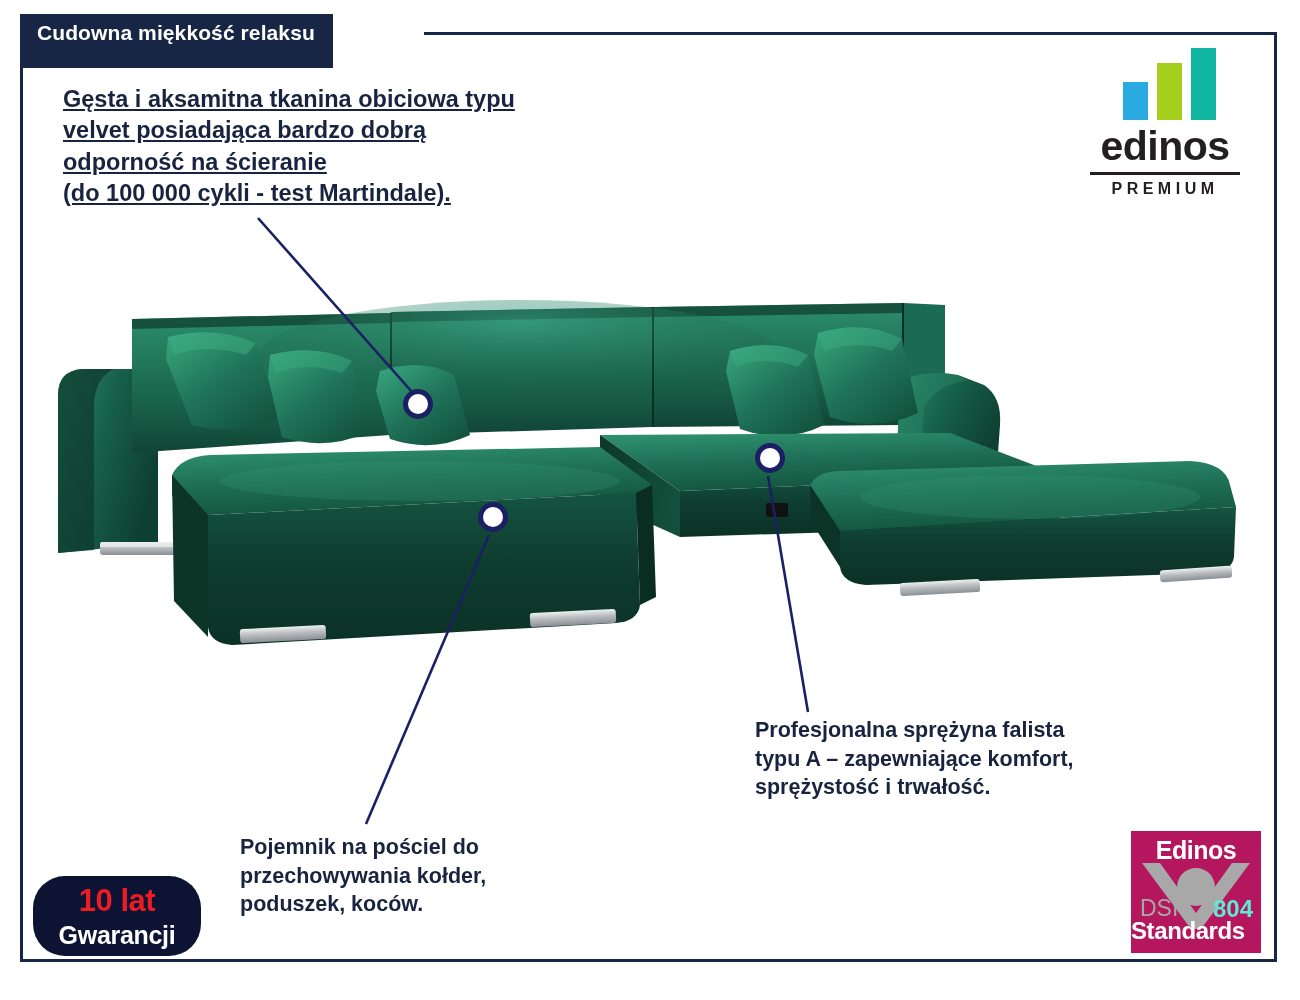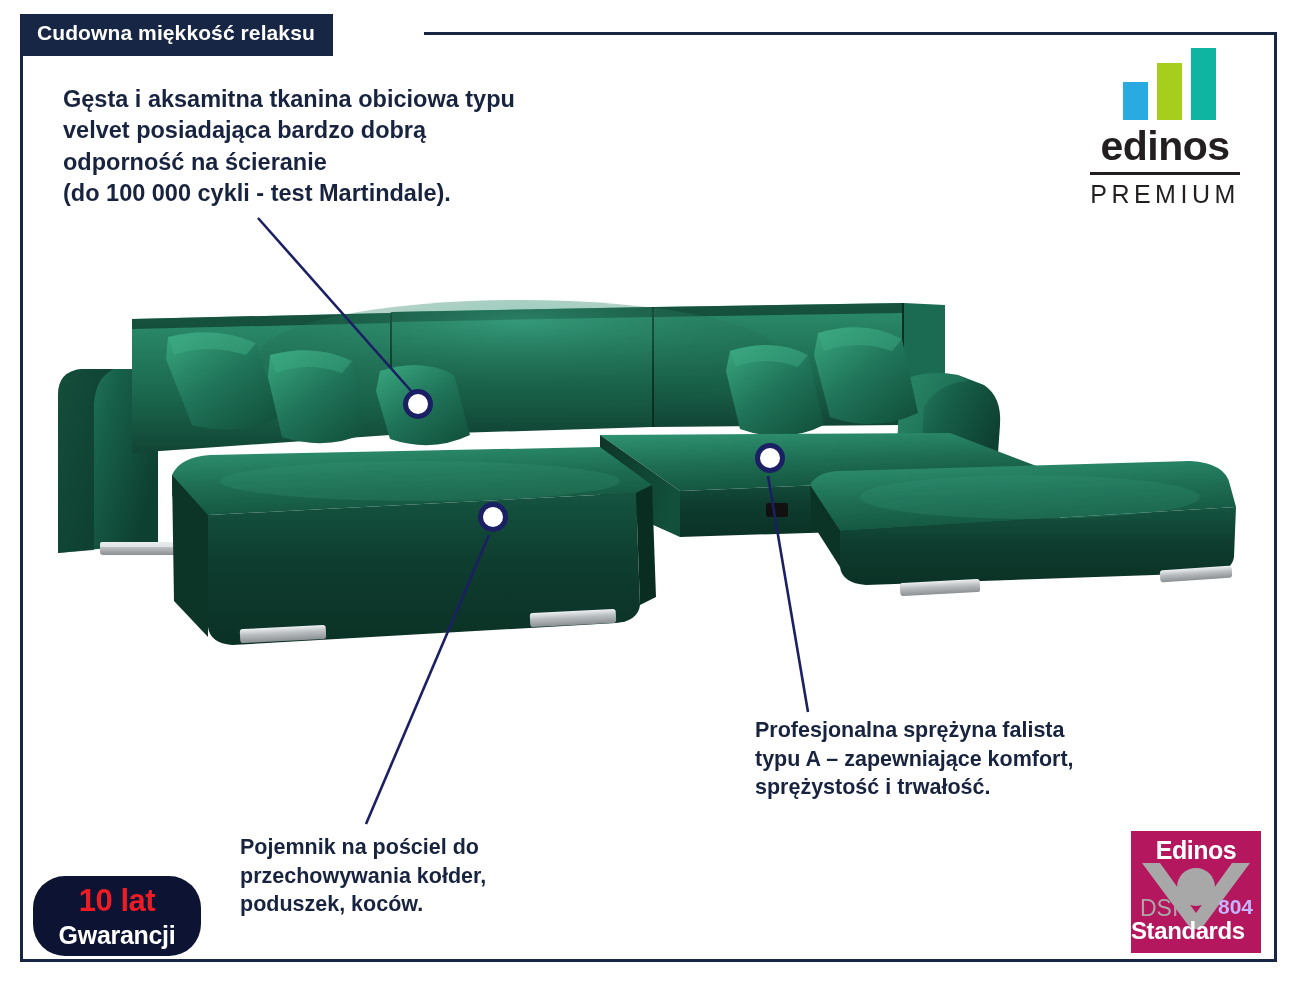--- a/index.html
+++ b/index.html
@@ -40,21 +40,21 @@
     height: 18px;
     background: #ffffff;
   }
 
   
   #banner {
     position: absolute;
     left: 20px;
     top: 14px;
     height: 38px;
-    padding: 0 18px 4px 17px;
+    padding: 0 18px 16px 17px;
     background: #182645;
     color: #ffffff;
     display: flex;
     align-items: center;
     font-size: 21px;
     font-weight: bold;
     letter-spacing: 0.1px;
     white-space: nowrap;
   }
 
@@ -64,20 +64,21 @@
     color: #18243f;
     font-weight: bold;
     line-height: 1.33;
     white-space: pre-line;
   }
   #txt-fabric {
     left: 63px;
     top: 84px;
     width: 640px;
     font-size: 23.5px;
+    text-decoration: underline;
   }
   #txt-spring {
     left: 755px;
     top: 716px;
     width: 470px;
     font-size: 21.5px;
   }
   #txt-storage {
     left: 240px;
     top: 833px;
@@ -132,22 +133,22 @@
     line-height: 1;
   }
   #logo-rule {
     height: 3px;
     background: #231f20;
     margin: 5px auto 0 auto;
     width: 150px;
   }
   #logo-sub {
     margin-top: 5px;
-    font-size: 25px;
-    font-weight: normal;
+    font-size: 16px;
+    font-weight: bold;
     color: #231f20;
     letter-spacing: 4.5px;
   }
 
   
   #warranty {
     position: absolute;
     left: 33px;
     top: 876px;
     width: 168px;
@@ -209,22 +210,22 @@
     top: 64px;
     color: #a8a8a8;
     font-size: 23px;
     font-weight: normal;
     z-index: 2;
   }
   #dsi-num {
     position: absolute;
     right: 8px;
     top: 64px;
-    color: #c4b5fd;
-    font-size: 21px;
+    color: #5eead4;
+    font-size: 24px;
     font-weight: bold;
     z-index: 2;
   }
   #dsi-standards {
     position: absolute;
     left: 0; right: 0;
     bottom: 8px;
     text-align: left;
     color: #ffffff;
     font-size: 24px;

